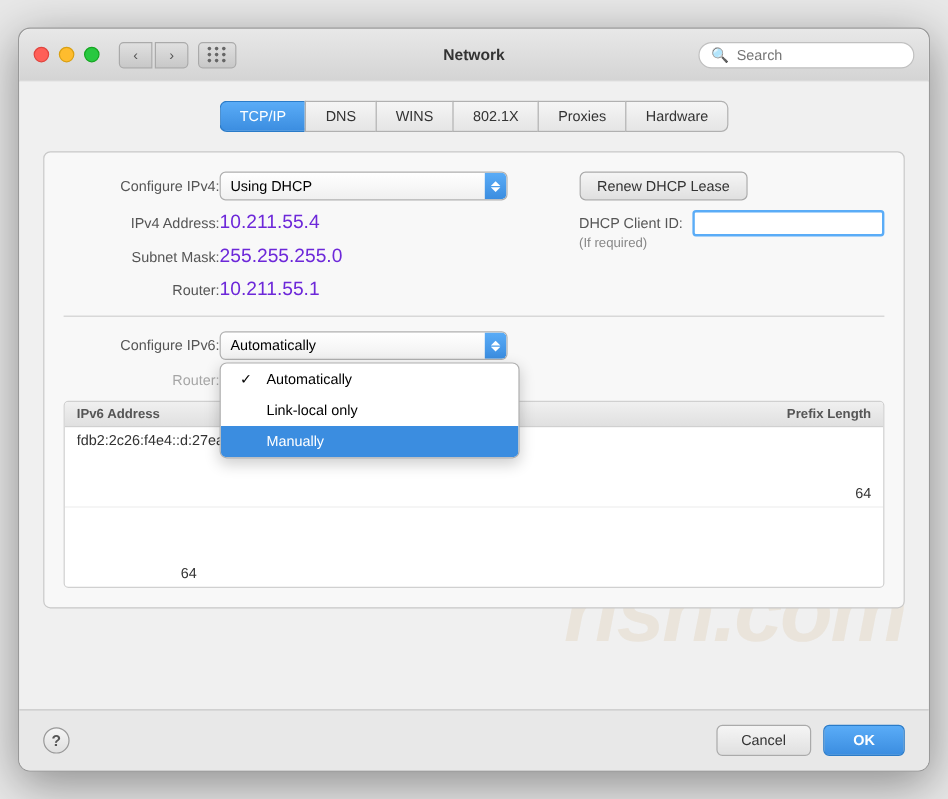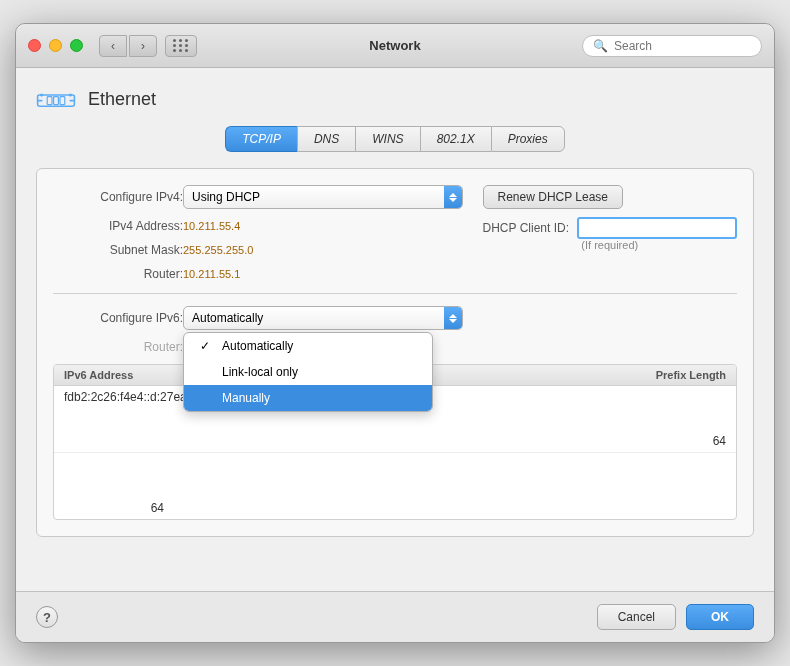--- a/index.html
+++ b/index.html
@@ -177,21 +177,20 @@
       gap: 0;
     }
     .tab {
       padding: 5px 16px;
       border: 1px solid #b0b0b0;
       background: linear-gradient(to bottom, #f5f5f5, #e5e5e5);
       cursor: pointer;
       font-size: 12px;
       color: #333;
       border-right: none;
-      font-style: italic;
     }
     .tab:first-child { border-radius: 6px 0 0 6px; }
     .tab:last-child { border-radius: 0 6px 6px 0; border-right: 1px solid #b0b0b0; }
     .tab.active {
       background: linear-gradient(to bottom, #5aacf7, #3b8de0);
       color: #fff;
       border-color: #2a7bc8;
     }
 
     
@@ -209,27 +208,27 @@
       align-items: center;
       margin-bottom: 10px;
     }
     .form-label {
       text-align: right;
       min-width: 130px;
       color: #555;
       font-size: 12px;
     }
     .form-value {
-      color: #a16207;
-      font-size: 11px;
+      color: #6d28d9;
+      font-size: 16px;
     }
 
     
     .select-field {
-      width: 280px;
+      width: 240px;
       height: 24px;
       background: linear-gradient(to bottom, #fff, #f0f0f0);
       border: 1px solid #b0b0b0;
       border-radius: 5px;
       padding: 2px 8px;
       font-size: 12px;
       display: flex;
       align-items: center;
       justify-content: space-between;
       cursor: pointer;
@@ -290,21 +289,21 @@
       border: 2px solid #5aacf7;
       border-radius: 3px;
       padding: 2px 6px;
       font-size: 12px;
       outline: none;
       background: #fff;
     }
     .if-required {
       font-size: 11px;
       color: #888;
-      text-align: center;
+      text-align: left;
       margin-right: 0;
     }
 
     
     .separator {
       border: none;
       border-top: 1px solid #d0d0d0;
       margin: 12px 0;
     }
 
@@ -460,40 +459,28 @@
     <div class="titlebar-title">Network</div>
     <div class="search-box">
       <span class="search-icon-svg">🔍</span>
       <input class="search-input-tb" type="text" placeholder="Search" style="">
     </div>
   </div>
 
   <div class="content">
     <div class="watermark">rish.com</div>
 
-    <div class="section-header">
-      <svg class="ethernet-icon" viewBox="0 0 50 30">
-        <rect x="2" y="10" width="46" height="14" rx="2" fill="none" stroke="#5aacf7" stroke-width="2"></rect>
-        <line x1="2" y1="17" x2="8" y2="17" stroke="#5aacf7" stroke-width="2"></line>
-        <line x1="42" y1="17" x2="48" y2="17" stroke="#5aacf7" stroke-width="2"></line>
-        <rect x="14" y="12" width="6" height="10" rx="1" fill="none" stroke="#5aacf7" stroke-width="1.5"></rect>
-        <rect x="22" y="12" width="6" height="10" rx="1" fill="none" stroke="#5aacf7" stroke-width="1.5"></rect>
-        <rect x="30" y="12" width="6" height="10" rx="1" fill="none" stroke="#5aacf7" stroke-width="1.5"></rect>
-        <circle cx="7" cy="10" r="2" fill="#5aacf7"></circle>
-        <circle cx="43" cy="10" r="2" fill="#5aacf7"></circle>
-      </svg>
-      <span class="section-title">Ethernet</span>
-    </div>
 
     <div class="tab-bar">
       <div class="tab active">TCP/IP</div>
       <div class="tab">DNS</div>
       <div class="tab">WINS</div>
       <div class="tab">802.1X</div>
       <div class="tab">Proxies</div>
+      <div class="tab">Hardware</div>
     </div>
 
     <div class="main-panel">
 
       <div class="right-side">
         <button class="renew-btn">Renew DHCP Lease</button>
         <div class="dhcp-row">
           <span class="dhcp-label">DHCP Client ID:</span>
           <input class="dhcp-input" type="text" style="">
         </div>

